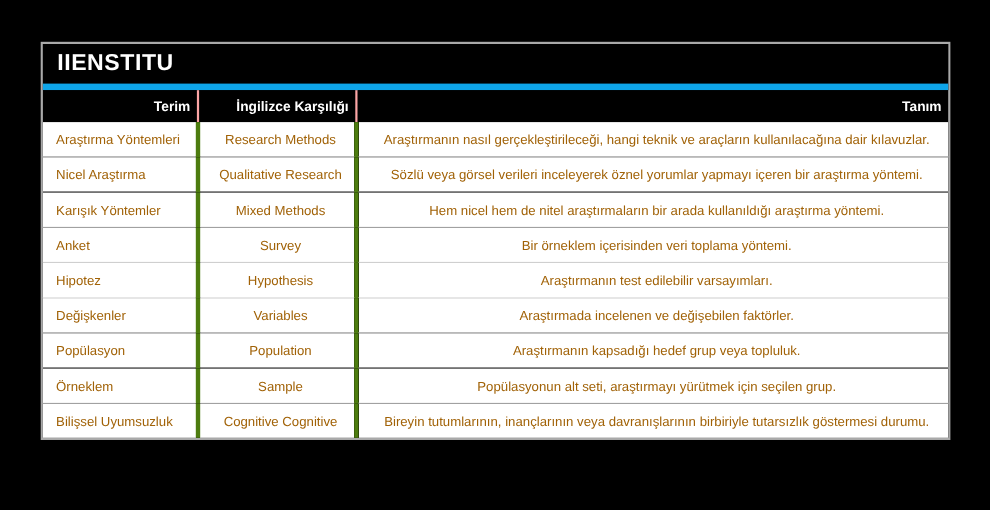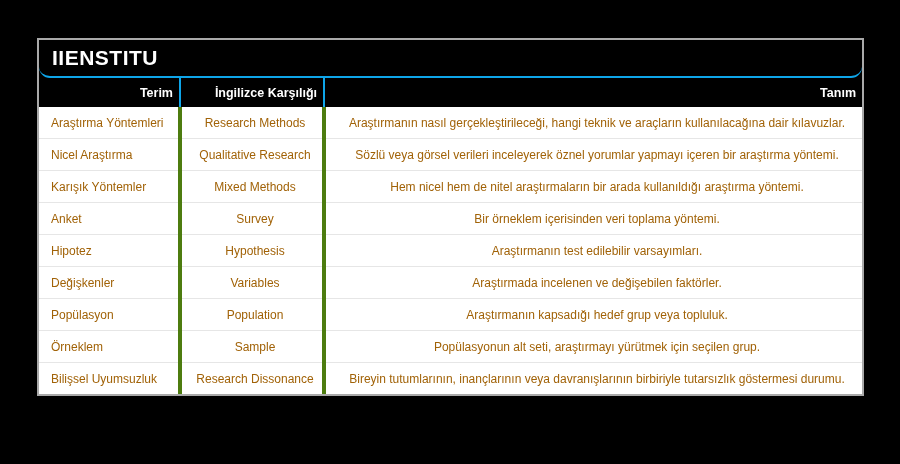--- a/index.html
+++ b/index.html
@@ -22,22 +22,21 @@
     box-sizing: border-box;
     border: 2px solid #a9a9a9;
     background: #000000;
   }
   .title-bar {
     height: 36px;
     display: flex;
     align-items: center;
     padding-left: 13px;
     background: #000000;
-    border-bottom: 2px solid #0ea5e9;
-    border-radius: 11px;
+    border-bottom: 6px solid #0ea5e9;
   }
   .title-text {
     color: #ffffff;
     font-weight: bold;
     font-size: 21px;
     letter-spacing: 0.5px;
   }
   table {
     width: 100%;
     border-collapse: collapse;
@@ -50,21 +49,21 @@
     color: #ffffff;
     font-weight: bold;
     font-size: 12.5px;
     text-align: right;
     height: 29px;
     padding: 0 6px 0 12px;
     white-space: nowrap;
     overflow: hidden;
   }
   thead th + th {
-    border-left: 2px solid #0ea5e9;
+    border-left: 2px solid #fca5a5;
   }
   tbody td {
     background: #ffffff;
     color: #a16207;
     font-size: 12px;
     height: 31px;
     padding: 0 6px 0 12px;
     white-space: nowrap;
     overflow: hidden;
   }
@@ -132,18 +131,18 @@
           <td>Population</td>
           <td>Araştırmanın kapsadığı hedef grup veya topluluk.</td>
         </tr>
         <tr>
           <td>Örneklem</td>
           <td>Sample</td>
           <td>Popülasyonun alt seti, araştırmayı yürütmek için seçilen grup.</td>
         </tr>
         <tr>
           <td>Bilişsel Uyumsuzluk</td>
-          <td>Research Dissonance</td>
+          <td>Cognitive Cognitive</td>
           <td>Bireyin tutumlarının, inançlarının veya davranışlarının birbiriyle tutarsızlık göstermesi durumu.</td>
         </tr>
       </tbody>
   </table>
 </div>
 
 </body></html>

